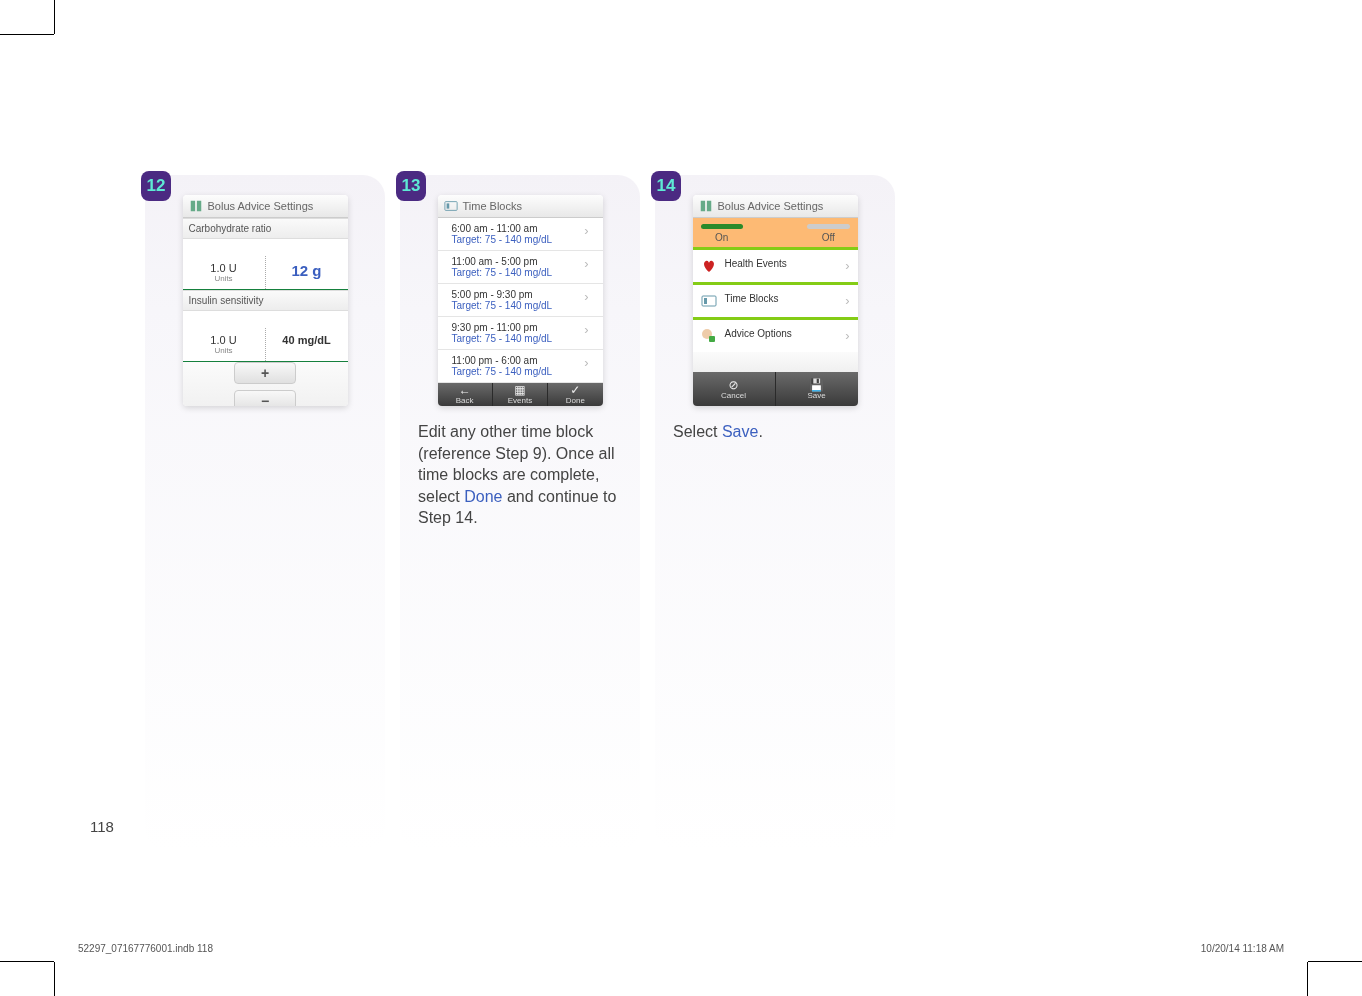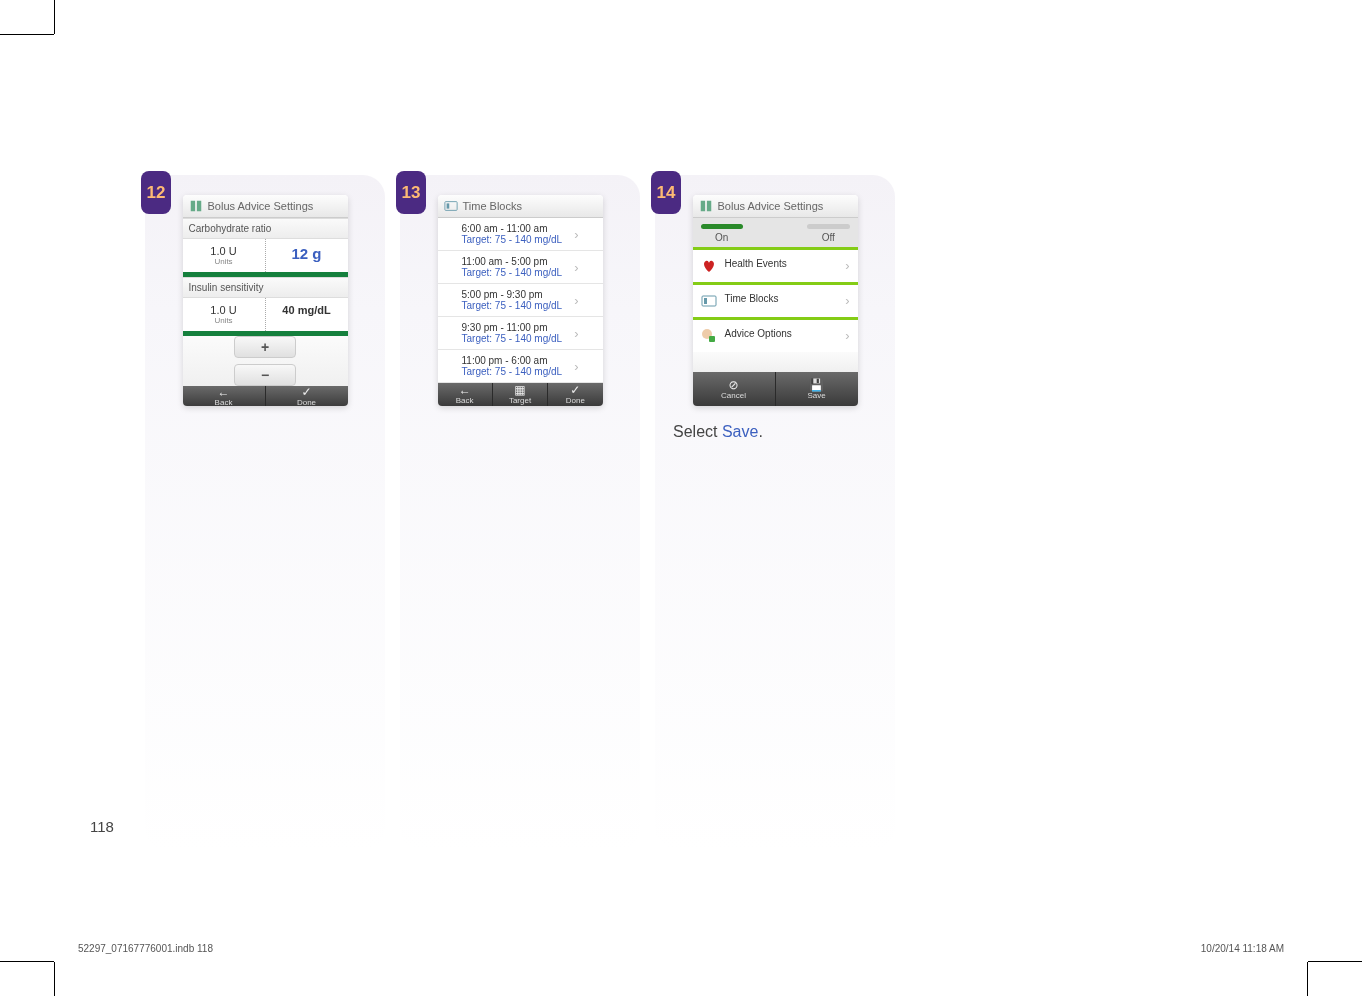--- a/index.html
+++ b/index.html
@@ -33,24 +33,24 @@
     padding: 17px 18px 30px 18px;
     box-sizing: border-box;
     height: 675px;
     position: relative;
   }
   .step-badge {
     position: absolute;
     left: -4px;
     top: -4px;
     width: 30px;
-    height: 43px;
+    height: 30px;
     background: #4b2a82;
     border-radius: 8px;
-    color: #fdba74;
+    color: #5eead4;
     font-weight: bold;
     font-size: 17px;
     display: flex;
     align-items: center;
     justify-content: center;
   }
   .phone {
     width: 165px;
     margin: 3px auto 15px auto;
     background: #fff;
@@ -81,21 +81,22 @@
     background: linear-gradient(#fafafa,#ededed);
     padding: 4px 6px;
     font-size: 10px;
     color: #555;
     border-top: 1px solid #ddd;
     border-bottom: 1px solid #ddd;
   }
   .ratio-row {
     display: flex;
     background: #fff;
-    border-bottom: 5px solid #15803d;
+    border-bottom: 1px solid #15803d;
+    margin-top: 17px;
   }
   .ratio-cell {
     flex: 1;
     padding: 6px 4px;
     text-align: center;
     position: relative;
   }
   .ratio-cell.divided { border-right: 1px dotted #aaa; }
   .ratio-val { font-size: 11px; color: #333; }
   .ratio-unit { font-size: 8px; color: #888; display:block; }
@@ -130,37 +131,37 @@
     align-items:center;
     justify-content:center;
     color:#ddd;
     font-size:8px;
     border-right: 1px solid #2a2a2a;
   }
   .ft-btn:last-child { border-right:none; }
   .ft-icon { font-size:12px; color:#eee; line-height:1; }
 
   .tb-row {
-    padding: 5px 24px;
+    padding: 5px 14px;
     border-bottom: 1px solid #e5e5e5;
     display:flex;
-    align-items:center;
+    align-items:flex-start;
     justify-content:space-between;
     background:#fff;
   }
   .tb-text { display:flex; flex-direction:column; }
   .tb-time { font-size:10px; color:#333; }
   .tb-target { font-size:10px; color:#3b5fbf; }
   .chev { color:#bbb; font-size:13px; }
   .tb-spacer { flex:1; background:linear-gradient(#fbfbfb,#f0f0f0); }
 
   .toggle-row {
     display:flex;
     padding: 6px 0 4px 0;
-    background:#e5e5e5;
+    background:#fdba74;
     gap:48px;
   }
   .toggle-half {
     flex:1; text-align:center; font-size:10px; color:#555;
   }
   .toggle-bar {
     height:5px; background:#ccc; margin:0 8px 3px 8px; border-radius:3px;
   }
   .toggle-bar.on { background:#2a8a2a; }
   .menu-row {
@@ -313,29 +314,32 @@
         <span class="chev">›</span>
       </div>
       <div class="tb-spacer"></div>
       <div class="phone-footer three">
         <div class="ft-btn">
           <span class="ft-icon">←</span>
           <span>Back</span>
         </div>
         <div class="ft-btn">
           <span class="ft-icon">▦</span>
-          <span>Target</span>
+          <span>Events</span>
         </div>
         <div class="ft-btn">
           <span class="ft-icon">✓</span>
           <span>Done</span>
         </div>
       </div>
     </div>
 
+    <div class="caption">
+      <span>Edit any other time block (reference Step 9). Once all time blocks are complete, select </span><span class="blue">Done</span><span> and continue to Step 14.</span>
+    </div>
   </div>
 
   <div class="col">
     <div class="step-badge">14</div>
 
     <div class="phone">
       <div class="phone-header">
         <span class="hdr-icon">
           <svg viewBox="0 0 16 16">
               <rect x="2" y="2" width="5" height="12" fill="#6a8"></rect>

